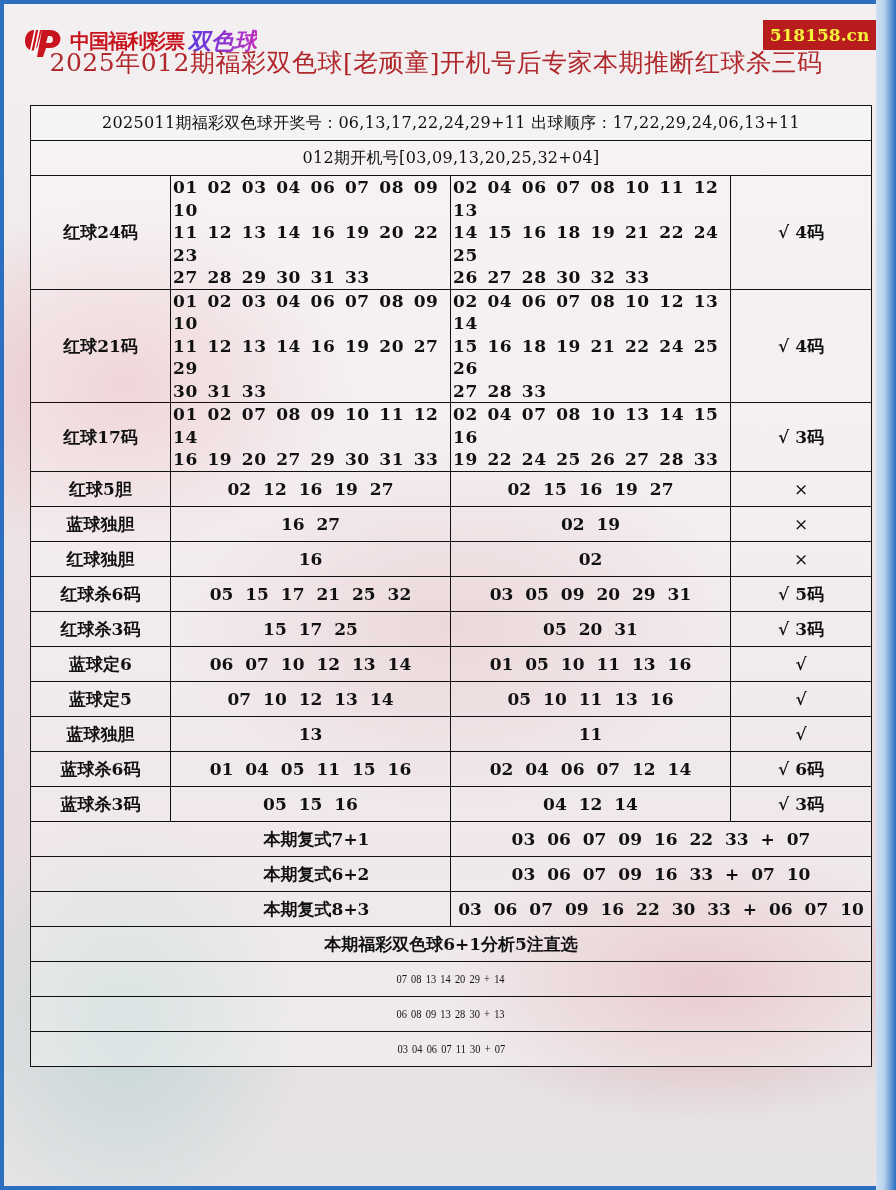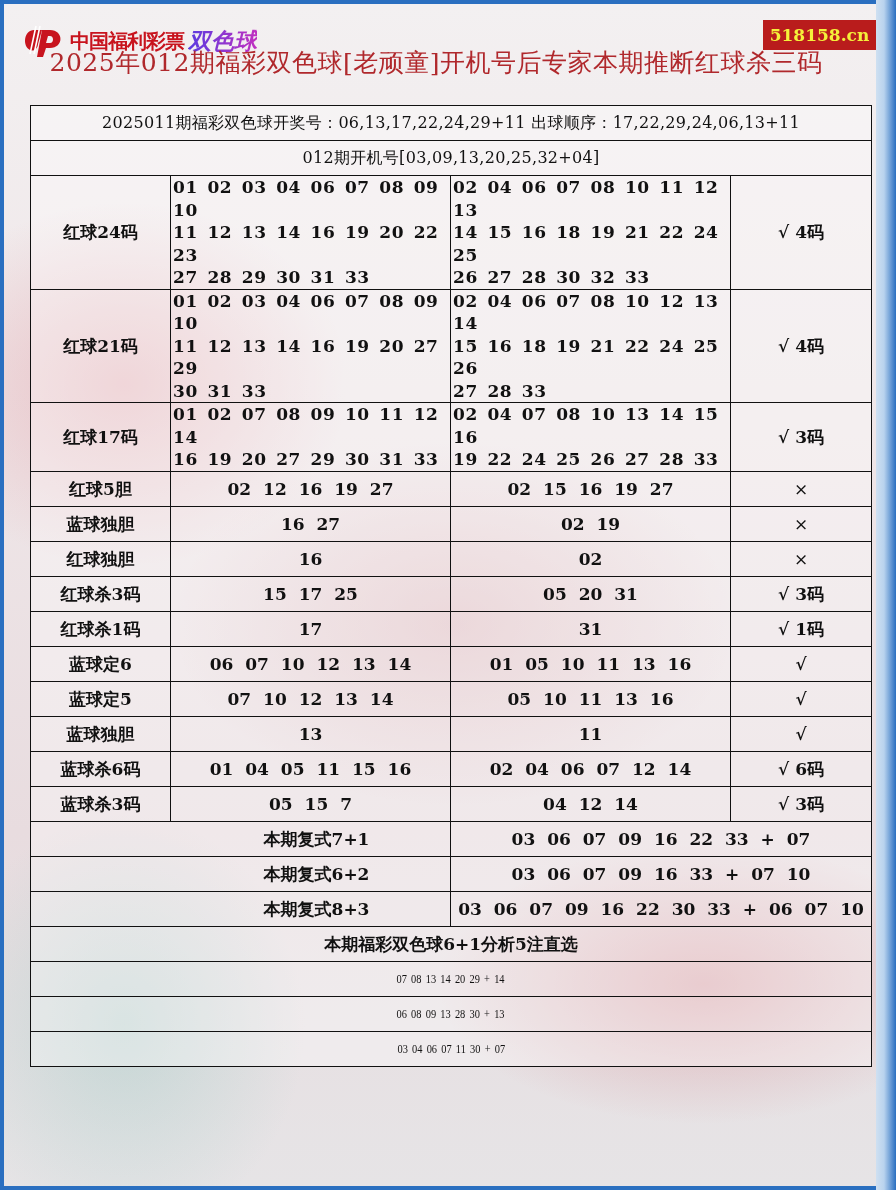--- a/index.html
+++ b/index.html
@@ -146,32 +146,32 @@
       <td class="bold">02 19</td>
       <td>×</td>
     </tr>
     <tr>
       <td class="lbl">红球独胆</td>
       <td class="bold">16</td>
       <td class="bold">02</td>
       <td>×</td>
     </tr>
     <tr>
+      <td class="lbl">红球杀6码</td>
+      <td class="bold">05 15 17 21 25 32</td>
+      <td class="bold">03 05 09 20 29 31</td>
+      <td class="lbl">√ 5码</td>
+    </tr>
+    <tr>
       <td class="lbl">红球杀3码</td>
       <td class="bold">15 17 25</td>
       <td class="bold">05 20 31</td>
       <td class="lbl">√ 3码</td>
     </tr>
     <tr>
-      <td class="lbl">红球杀1码</td>
-      <td class="bold">17</td>
-      <td class="bold">31</td>
-      <td class="lbl">√ 1码</td>
-    </tr>
-    <tr>
       <td class="lbl">蓝球定6</td>
       <td class="bold">06 07 10 12 13 14</td>
       <td class="bold">01 05 10 11 13 16</td>
       <td class="lbl">√</td>
     </tr>
     <tr>
       <td class="lbl">蓝球定5</td>
       <td class="bold">07 10 12 13 14</td>
       <td class="bold">05 10 11 13 16</td>
       <td class="lbl">√</td>
@@ -183,21 +183,21 @@
       <td class="lbl">√</td>
     </tr>
     <tr>
       <td class="lbl">蓝球杀6码</td>
       <td class="bold">01 04 05 11 15 16</td>
       <td class="bold">02 04 06 07 12 14</td>
       <td class="lbl">√ 6码</td>
     </tr>
     <tr>
       <td class="lbl">蓝球杀3码</td>
-      <td class="bold">05 15 7</td>
+      <td class="bold">05 15 16</td>
       <td class="bold">04 12 14</td>
       <td class="lbl">√ 3码</td>
     </tr>
 
     <tr>
       <td colspan="2" class="fs-label">本期复式7+1</td>
       <td colspan="2" class="bold">03 06 07 09 16 22 33 + 07</td>
     </tr>
     <tr>
       <td colspan="2" class="fs-label">本期复式6+2</td>

